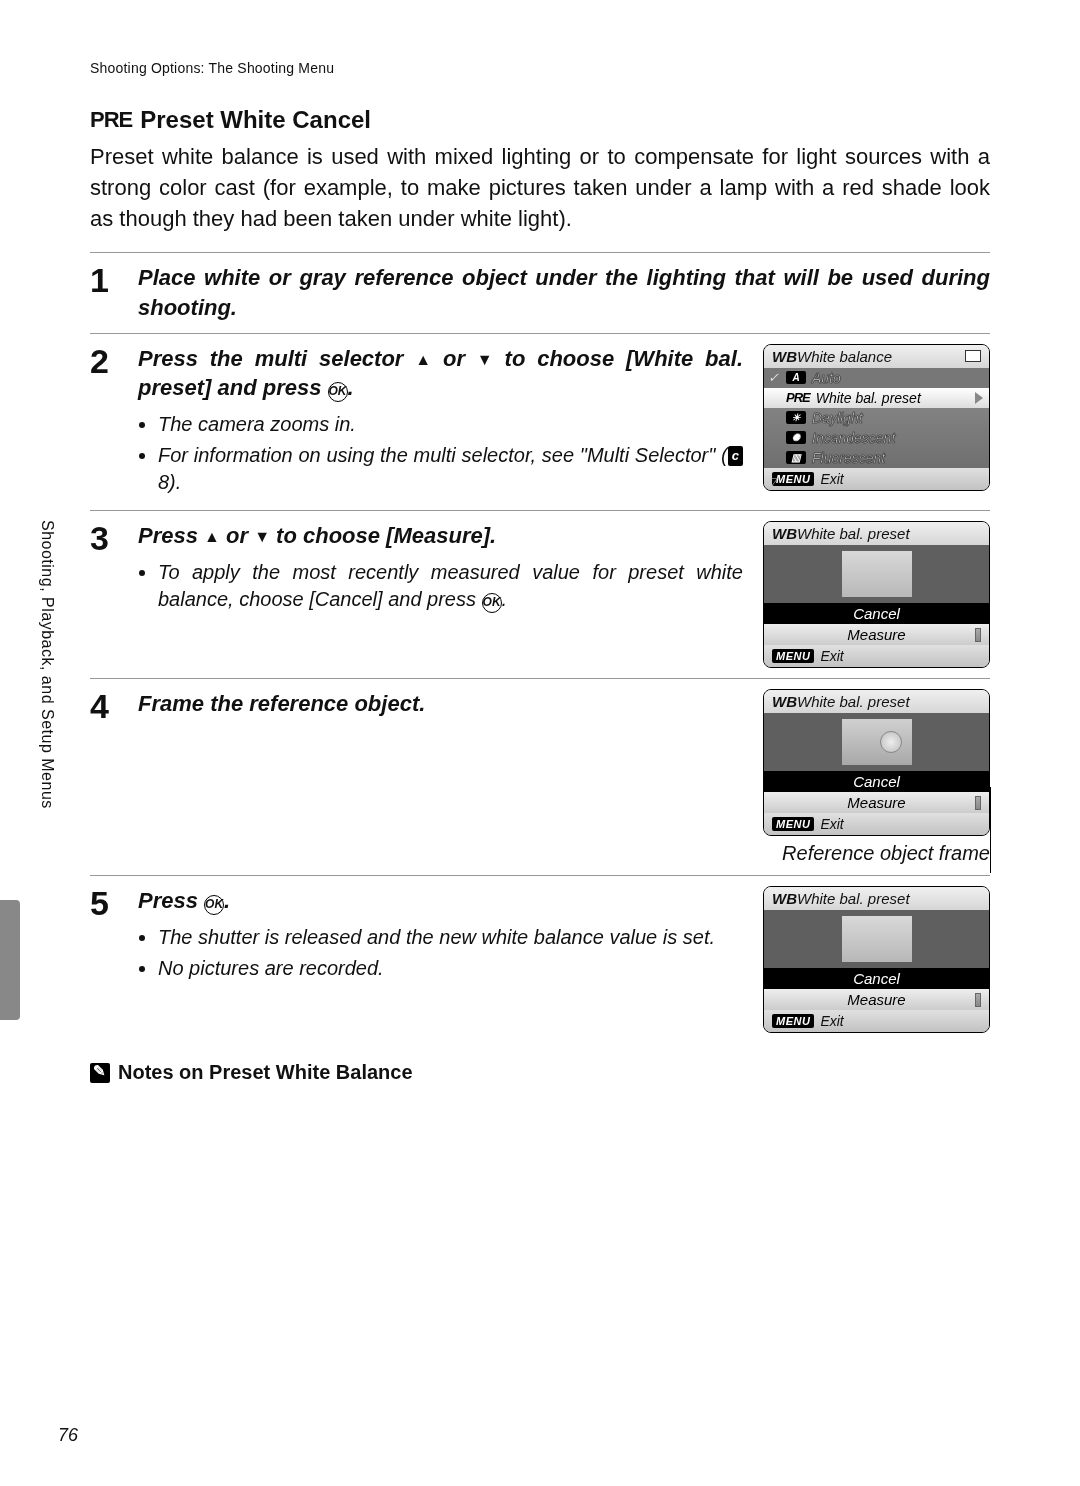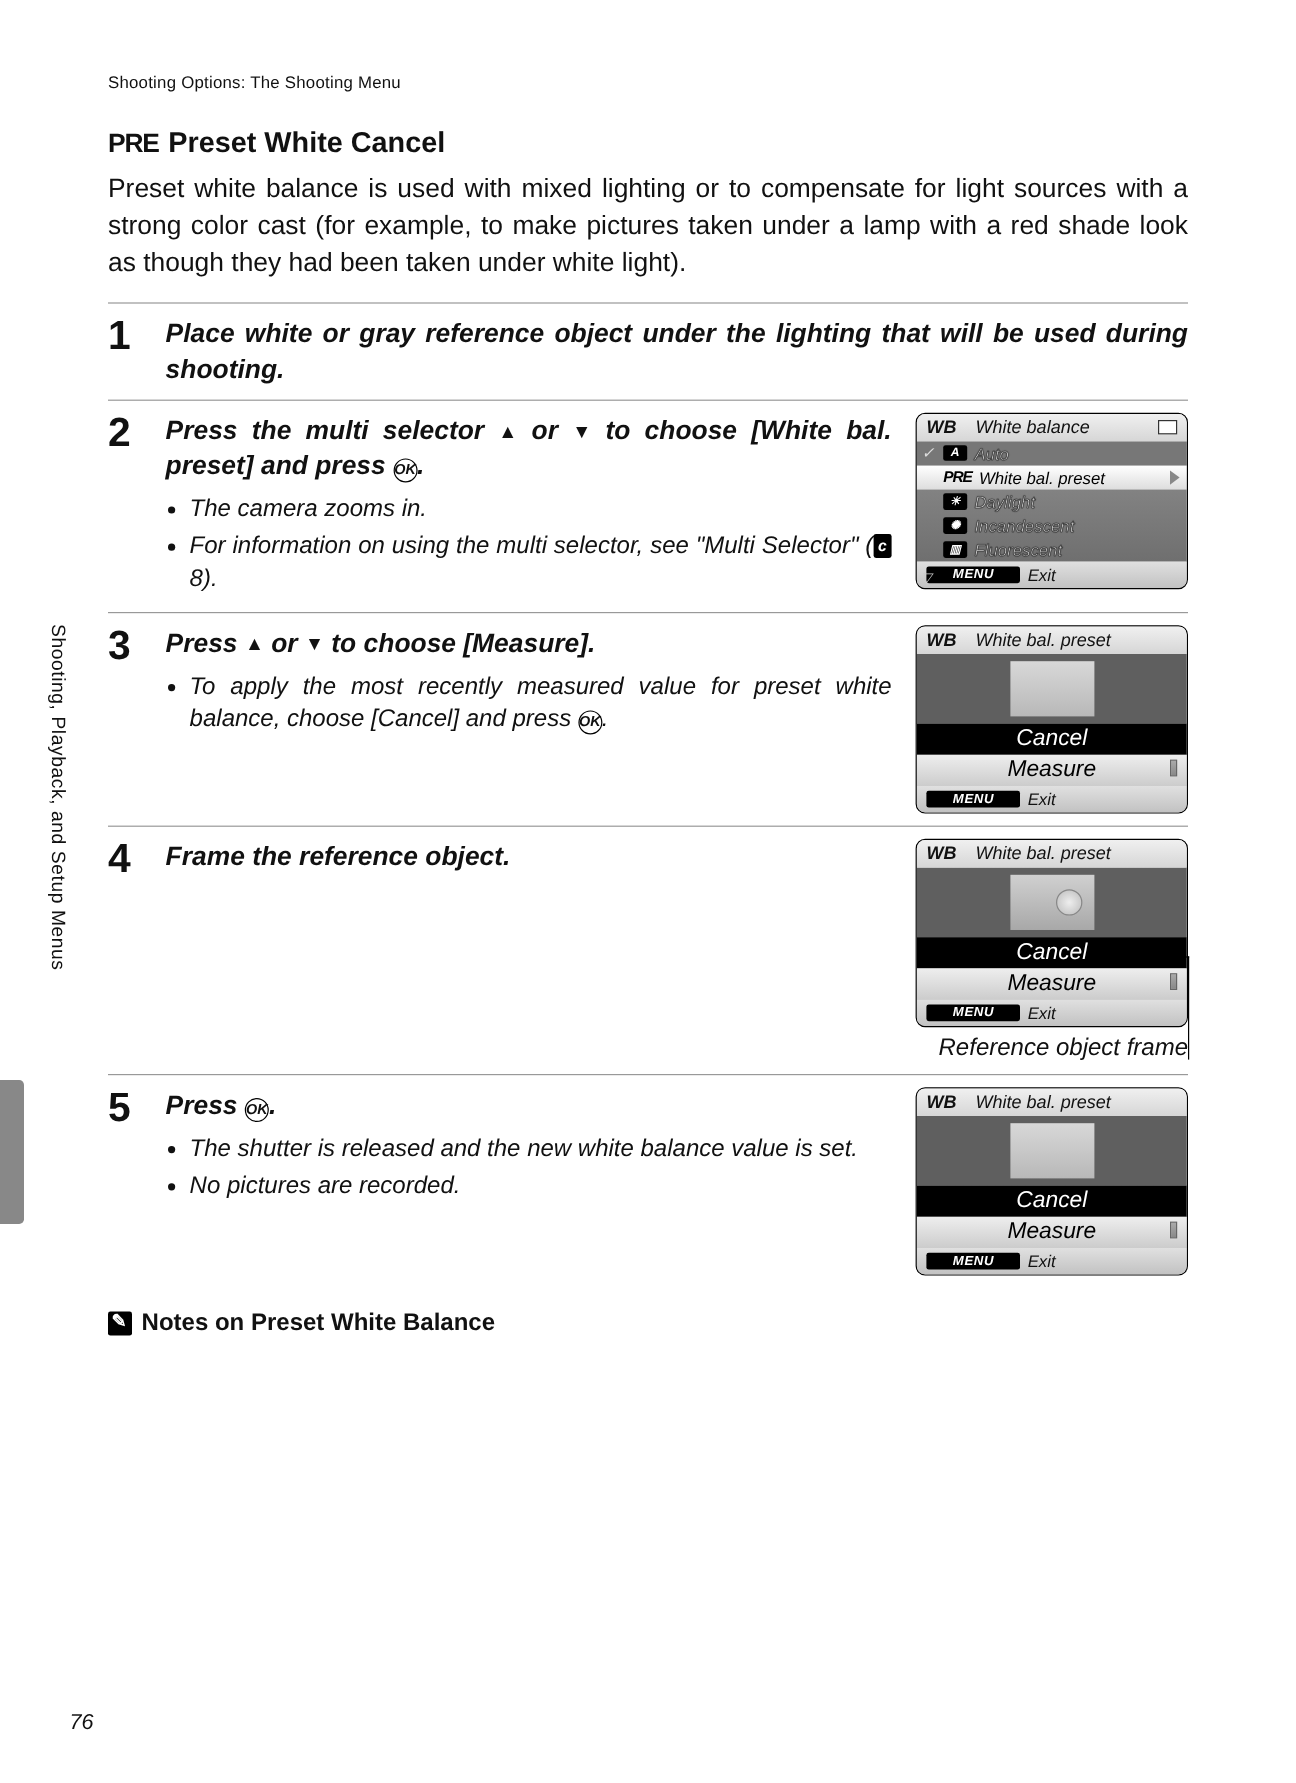--- a/index.html
+++ b/index.html
@@ -120,21 +120,21 @@
     border-radius: 8px;
     overflow: hidden;
     font-family: Arial, sans-serif;
     font-size: 15px;
     background: linear-gradient(#eaeaea,#c7c7c7);
     position: relative;
   }
   .lcd-header {
     display: flex;
     align-items: center;
-    gap: 16px;
+    gap: 0;
     padding: 3px 8px;
     font-size: 15px;
     background: linear-gradient(#f0f0f0,#d6d6d6);
     position: relative;
   }
   .lcd-header .wb-tag {
     font-weight: 700;
   }
   .battery {
     position: absolute;
@@ -218,21 +218,21 @@
     display: flex;
     align-items: center;
     gap: 6px;
     font-size: 14px;
   }
   .menu-tag {
     background: #000;
     color: #fff;
     font-size: 11px;
     font-weight: 700;
-    padding: 1px 22px;
+    padding: 1px 4px;
     border-radius: 2px;
     letter-spacing: .5px;
   }
 
   
   .lcd2-preview {
     background: #5f5f5f;
     height: 58px;
     display: flex;
     justify-content: center;
@@ -241,21 +241,21 @@
   .lcd2-preview .box {
     width: 70px;
     height: 46px;
     background: linear-gradient(#d8d8d8,#b8b8b8);
   }
   .lcd2-options {
     text-align: center;
   }
   .lcd2-options .opt {
     padding: 2px 0;
-    font-size: 19px;
+    font-size: 15px;
   }
   .lcd2-options .opt.sel {
     background: #000;
     color: #fff;
   }
   .lcd2-options .opt.unsel {
     background: linear-gradient(#eee,#ccc);
     color: #000;
     position: relative;
   }

